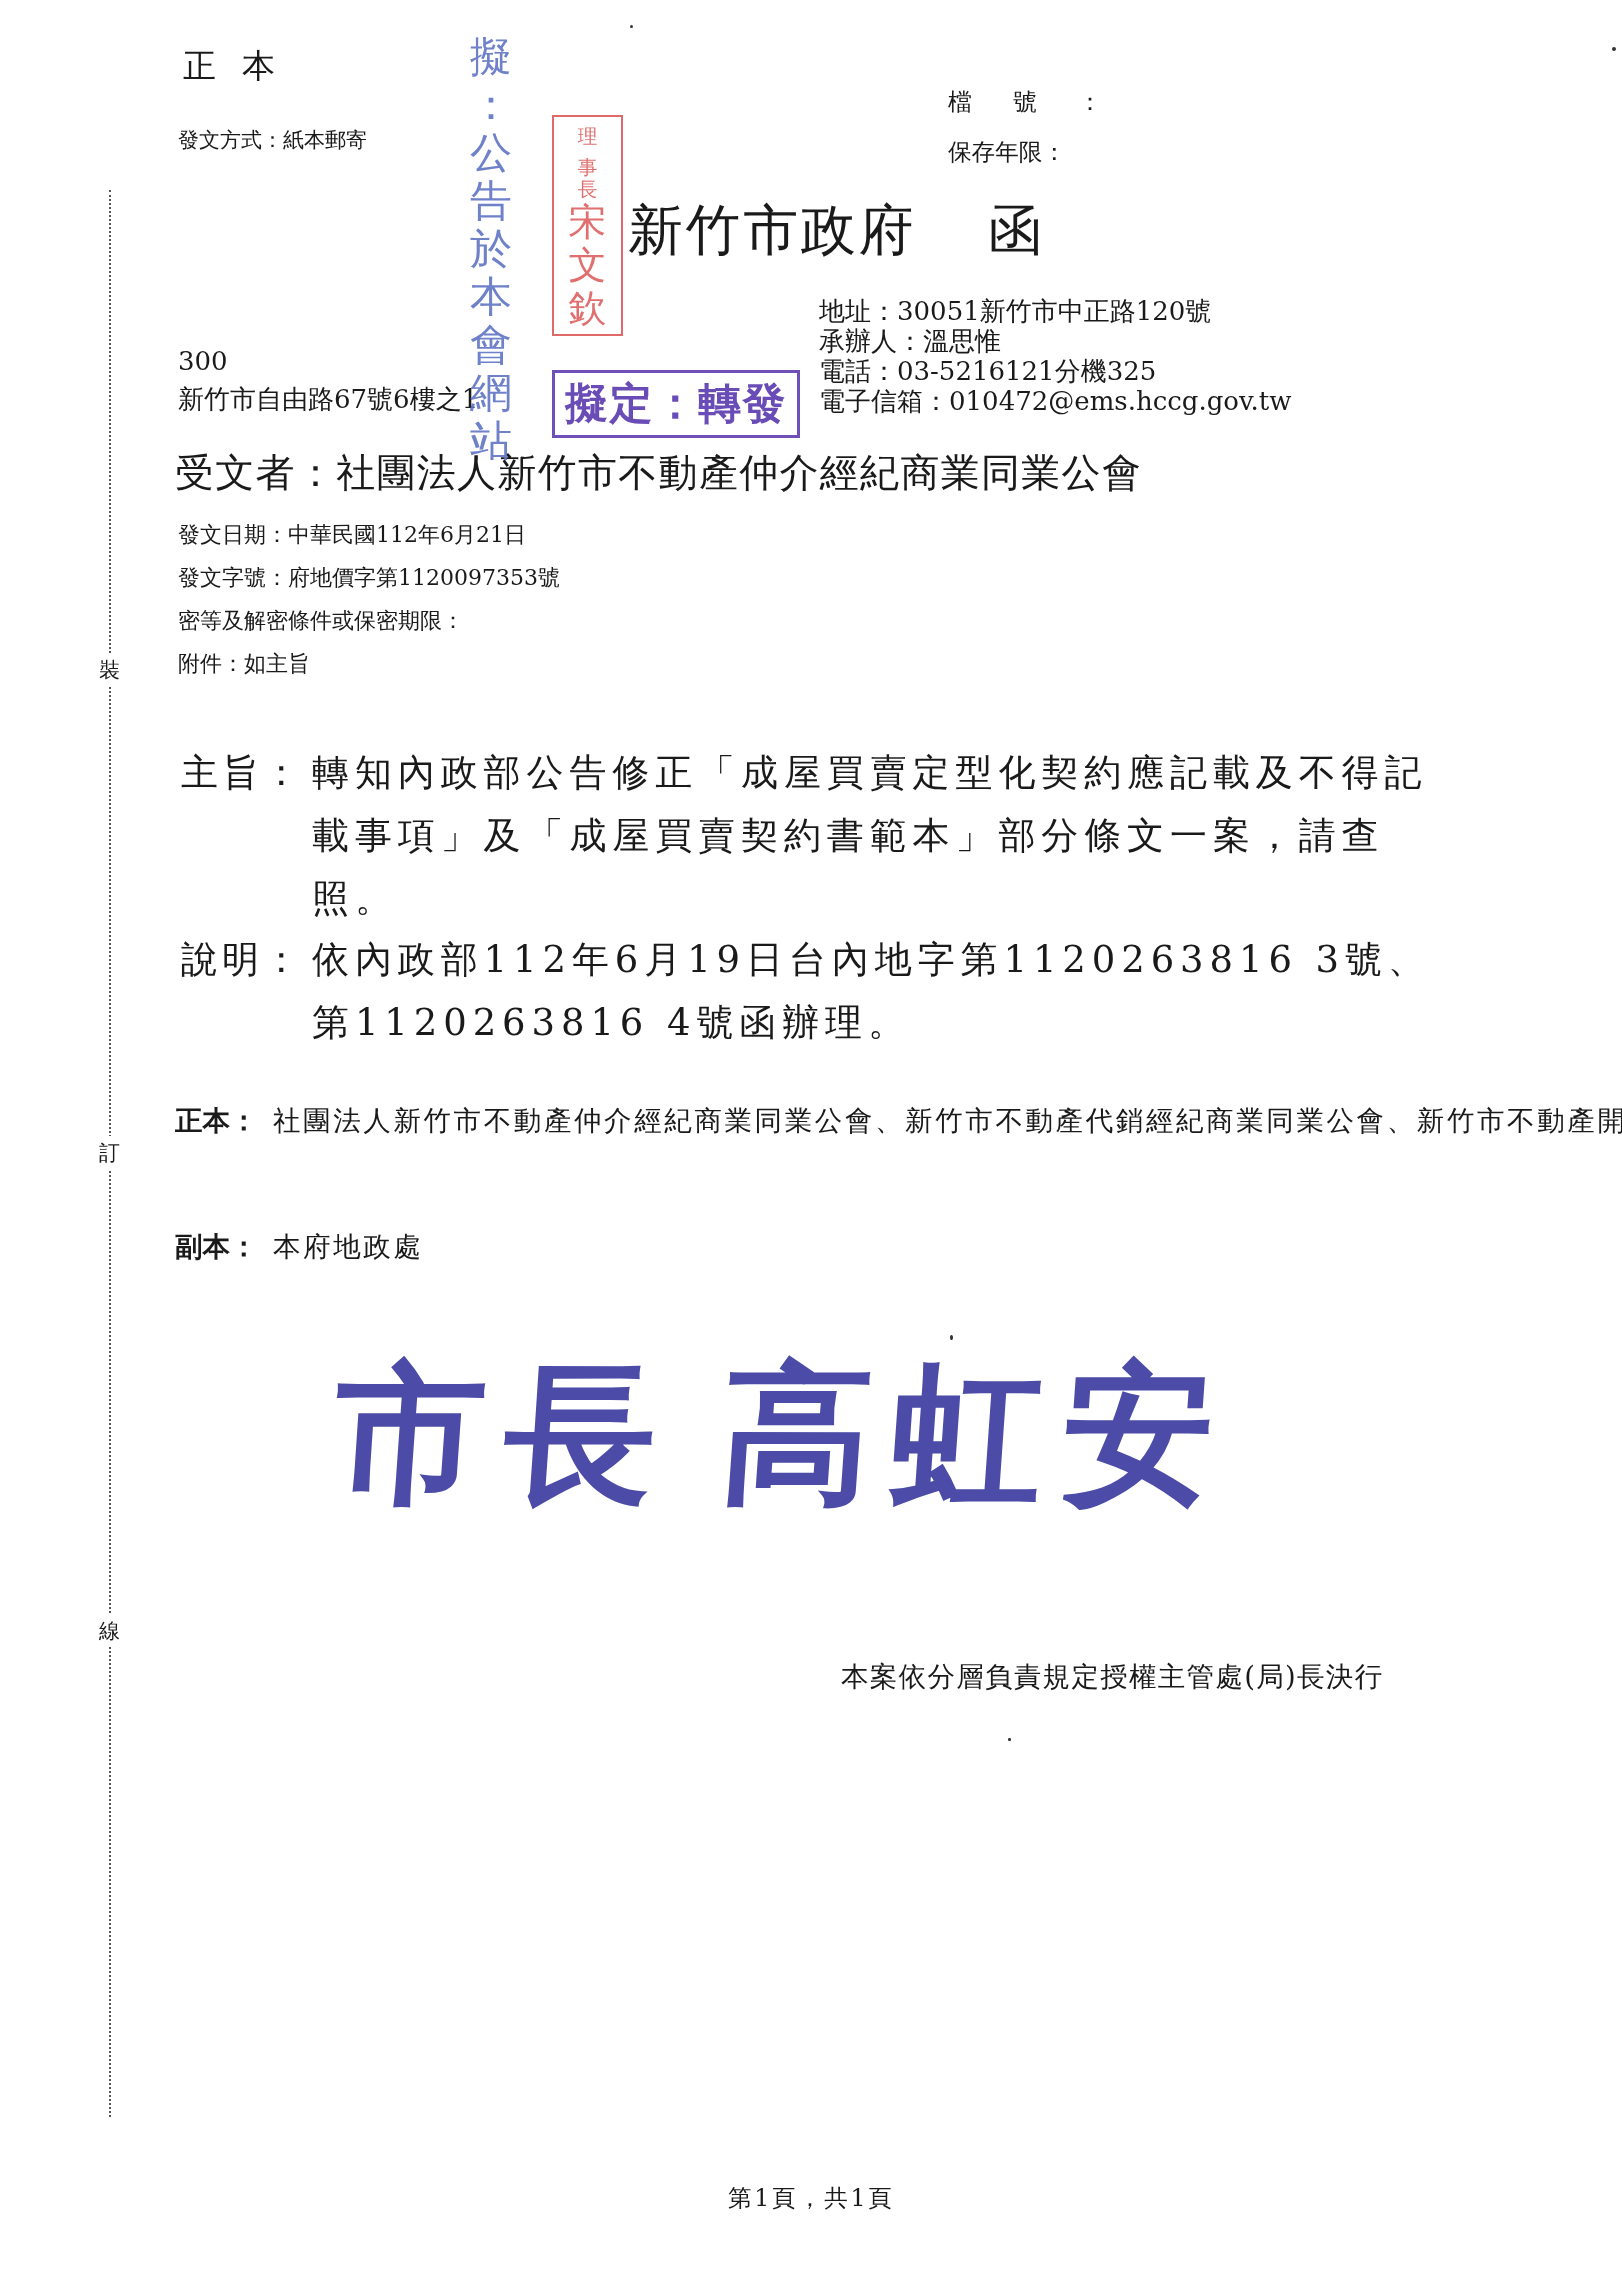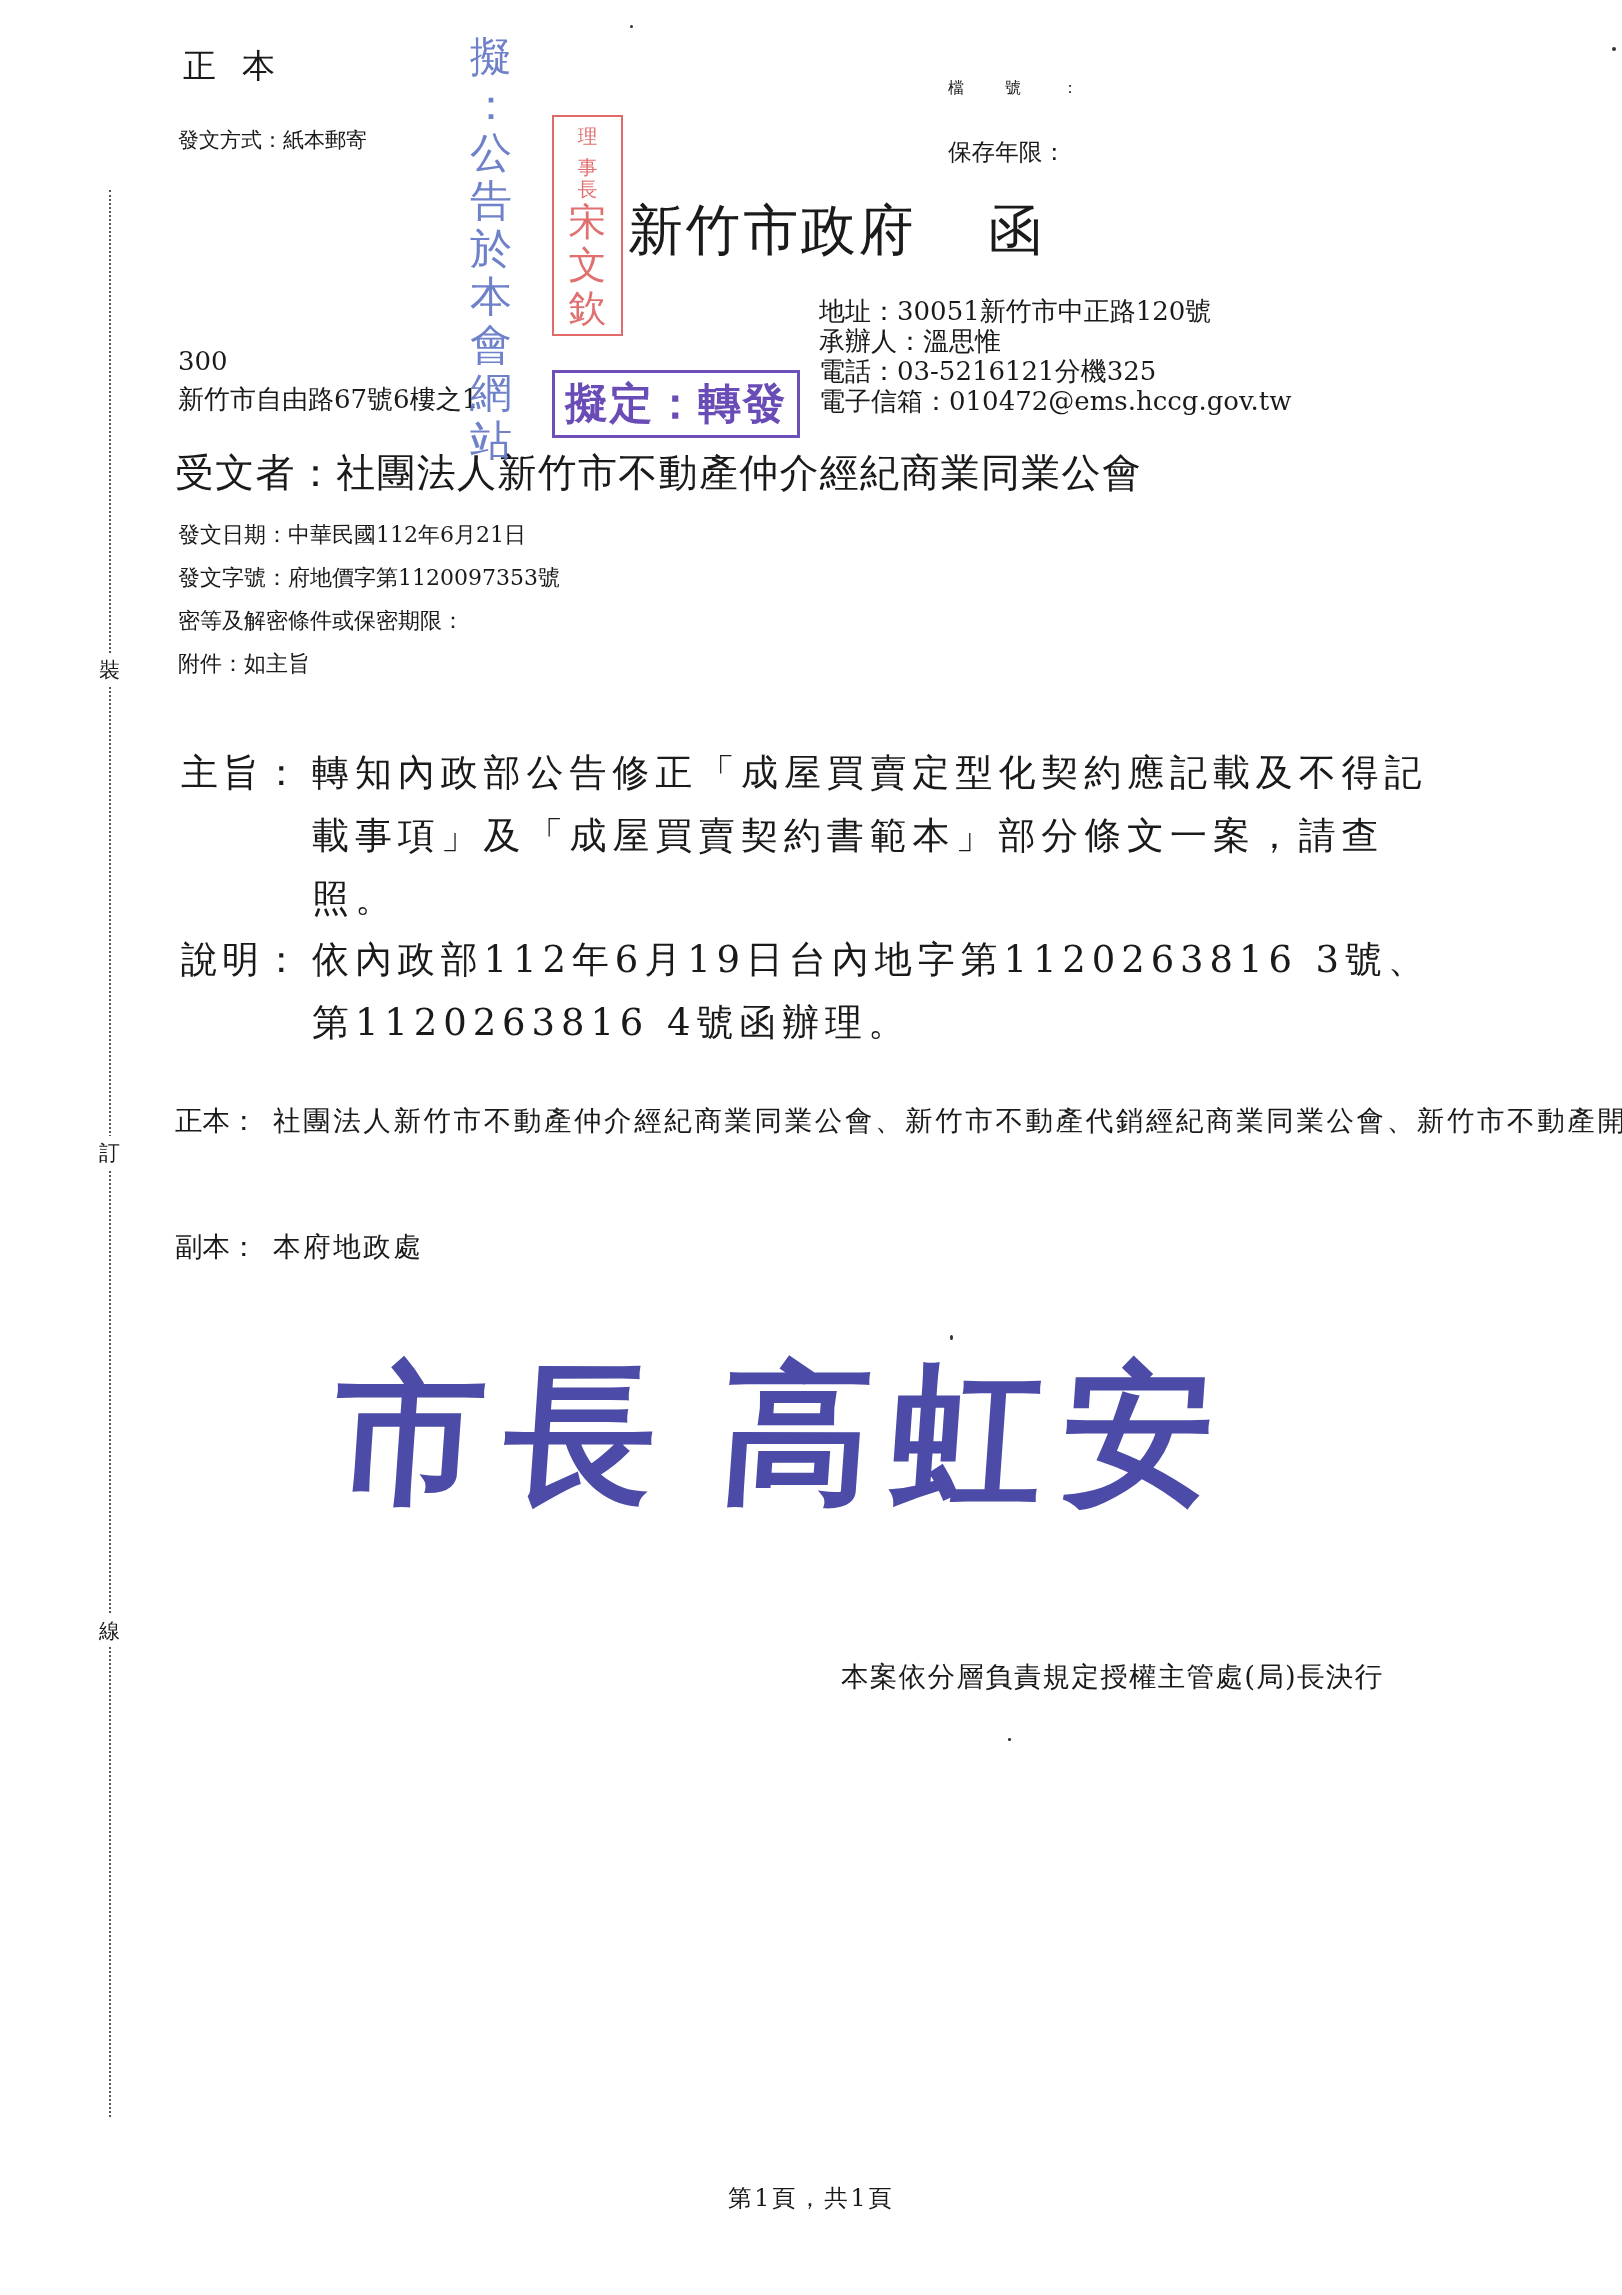--- a/index.html
+++ b/index.html
@@ -3,21 +3,21 @@
   <meta charset="utf-8">
   <style>
     html, body { margin: 0; padding: 0; background: #ffffff; }
     body { width: 1622px; height: 2295px; position: relative; overflow: hidden;
            font-family: "DejaVu Serif", "Liberation Serif", serif; color: #1a1a1a; }
     .abs { position: absolute; white-space: nowrap; }
 
     
     .copy-type { left: 183px; top: 44px; font-size: 33px; letter-spacing: 26px; }
     .send-method { left: 178px; top: 126px; font-size: 21px; }
-    .file-no { left: 948px; top: 78px; font-size: 16px; }
+    .file-no { left: 948px; top: 86px; font-size: 24px; }
     .file-no .lbl { letter-spacing: 41px; }
     .retention { left: 948px; top: 136px; font-size: 23.6px; }
     .doc-title { left: 628px; top: 194px; font-size: 55px; letter-spacing: 2.6px; }
     .doc-title .gap { display: inline-block; width: 72px; }
 
     .sender-zip { left: 178px; top: 346px; font-size: 26px; }
     .sender-addr { left: 178px; top: 382px; font-size: 26px; }
 
     .contact { left: 819px; top: 296px; font-size: 26px; line-height: 30px; }
     .contact div { white-space: nowrap; }
@@ -29,21 +29,21 @@
 
     .body-block { left: 181px; width: 1283px; font-size: 37px; line-height: 63px; }
     .body-block .row { display: flex; }
     .body-block .label { width: 131px; flex: none; white-space: nowrap; letter-spacing: 3.9px; }
     .body-block .text { flex: 1; letter-spacing: 5.9px; word-break: break-all; white-space: normal; }
     .subject { top: 741px; }
     .explain { top: 928px; }
 
     .dist { left: 175px; width: 1289px; font-size: 27.5px; line-height: 42px; }
     .dist .row { display: flex; }
-    .dist .label { width: 98px; flex: none; white-space: nowrap; }
+    .dist .label { width: 98px; flex: none; white-space: nowrap; font-weight: bold; }
     .dist .text { flex: 1; word-break: break-all; letter-spacing: 2.6px; }
     .dist-main { top: 1099px; }
     .dist-cc { top: 1225px; }
 
     .signature { left: 334px; top: 1335px; font-size: 151px; font-weight: bold; color: #4c4ca8;
                  letter-spacing: 19.6px; font-family: "DejaVu Serif", serif; transform: skewX(-4deg); }
     .signature .gap { display: inline-block; width: 46px; }
 
     .delegation { left: 841px; top: 1659px; font-size: 27.5px; letter-spacing: 1.3px; }
     .page-num { left: 728px; top: 2182px; font-size: 23.6px; letter-spacing: 2.6px; }

